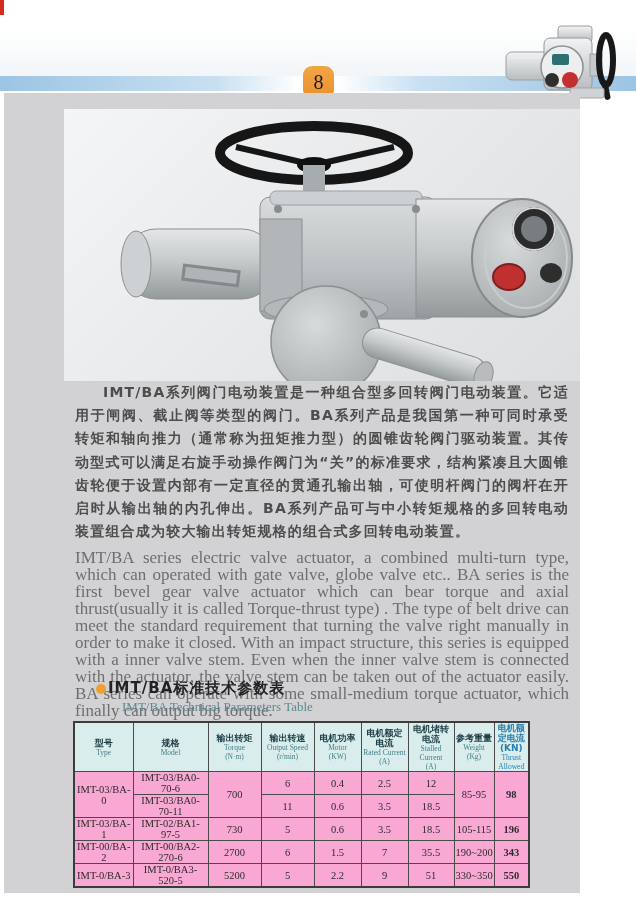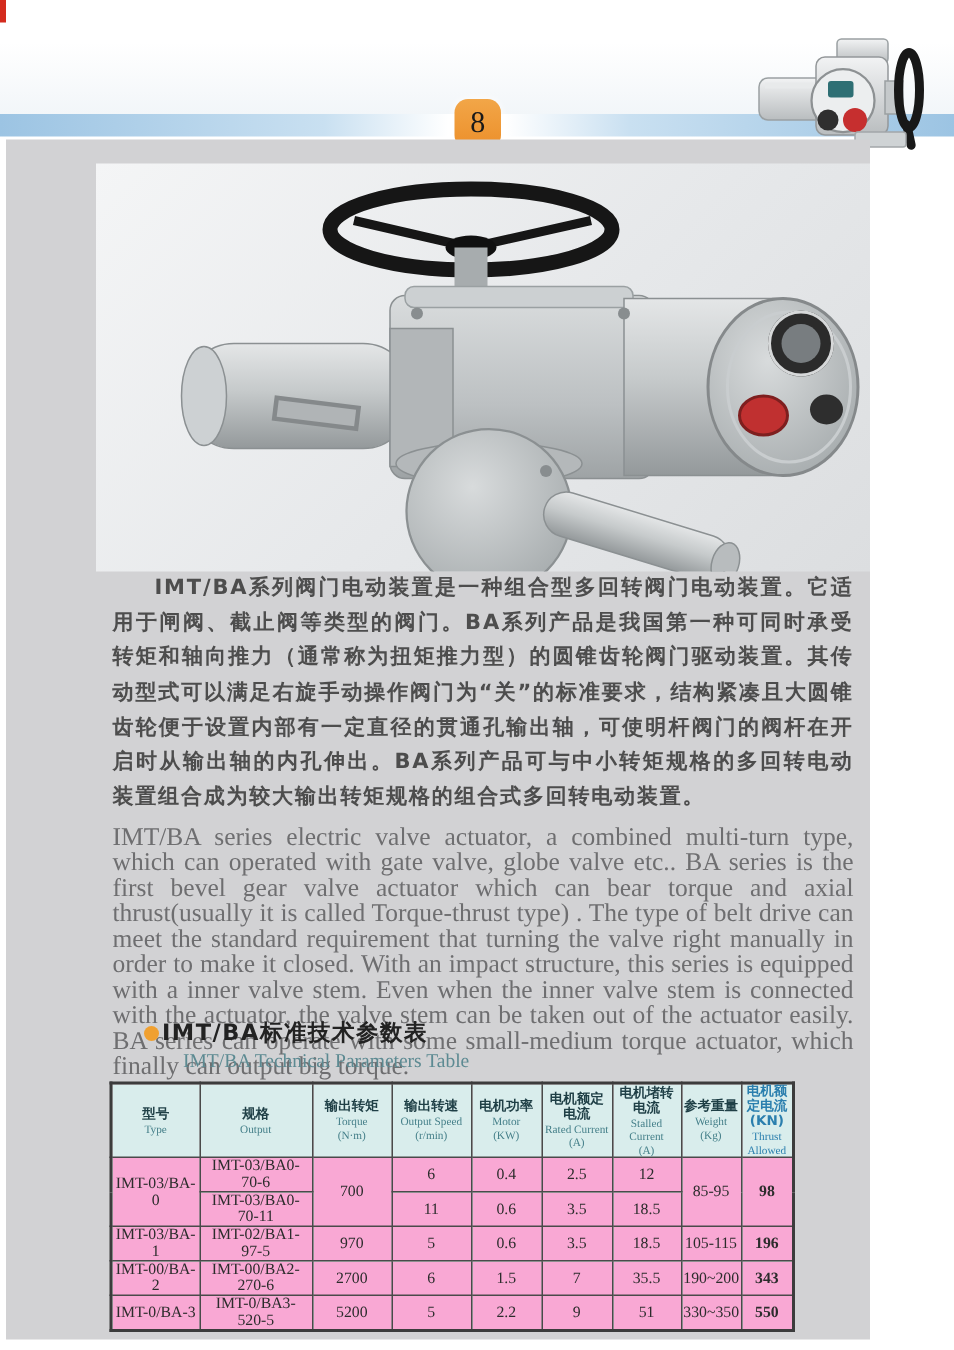--- a/index.html
+++ b/index.html
@@ -177,21 +177,21 @@
           <col style="width:35px">
       </colgroup>
       <tbody>
           <tr data-name="table-header-row">
         <th data-name="header-type">
           <span class="th-zh">型号</span>
           <span class="th-en">Type</span>
         </th>
         <th data-name="header-model">
           <span class="th-zh">规格</span>
-          <span class="th-en">Output</span>
+          <span class="th-en">Model</span>
         </th>
         <th data-name="header-torque">
           <span class="th-zh">输出转矩</span>
           <span class="th-en">Torque</span>
           <span class="th-unit">(N·m)</span>
         </th>
         <th data-name="header-output-speed">
           <span class="th-zh">输出转速</span>
           <span class="th-en">Output Speed</span>
           <span class="th-unit">(r/min)</span>
@@ -235,21 +235,21 @@
       <tr data-name="table-row">
         <td class="model-cell" data-name="cell-model">IMT-03/BA0-70-11</td>
         <td data-name="cell-speed">11</td>
         <td data-name="cell-motor">0.6</td>
         <td data-name="cell-rated">3.5</td>
         <td data-name="cell-stalled">18.5</td>
       </tr>
       <tr data-name="table-row">
         <td class="type-cell" data-name="cell-type">IMT-03/BA-1</td>
         <td class="model-cell" data-name="cell-model">IMT-02/BA1-97-5</td>
-        <td data-name="cell-torque">970</td>
+        <td data-name="cell-torque">730</td>
         <td data-name="cell-speed">5</td>
         <td data-name="cell-motor">0.6</td>
         <td data-name="cell-rated">3.5</td>
         <td data-name="cell-stalled">18.5</td>
         <td class="thick-left" data-name="cell-weight">105-115</td>
         <td class="thrust-cell" data-name="cell-thrust">196</td>
       </tr>
       <tr data-name="table-row">
         <td class="type-cell" data-name="cell-type">IMT-00/BA-2</td>
         <td class="model-cell" data-name="cell-model">IMT-00/BA2-270-6</td>

